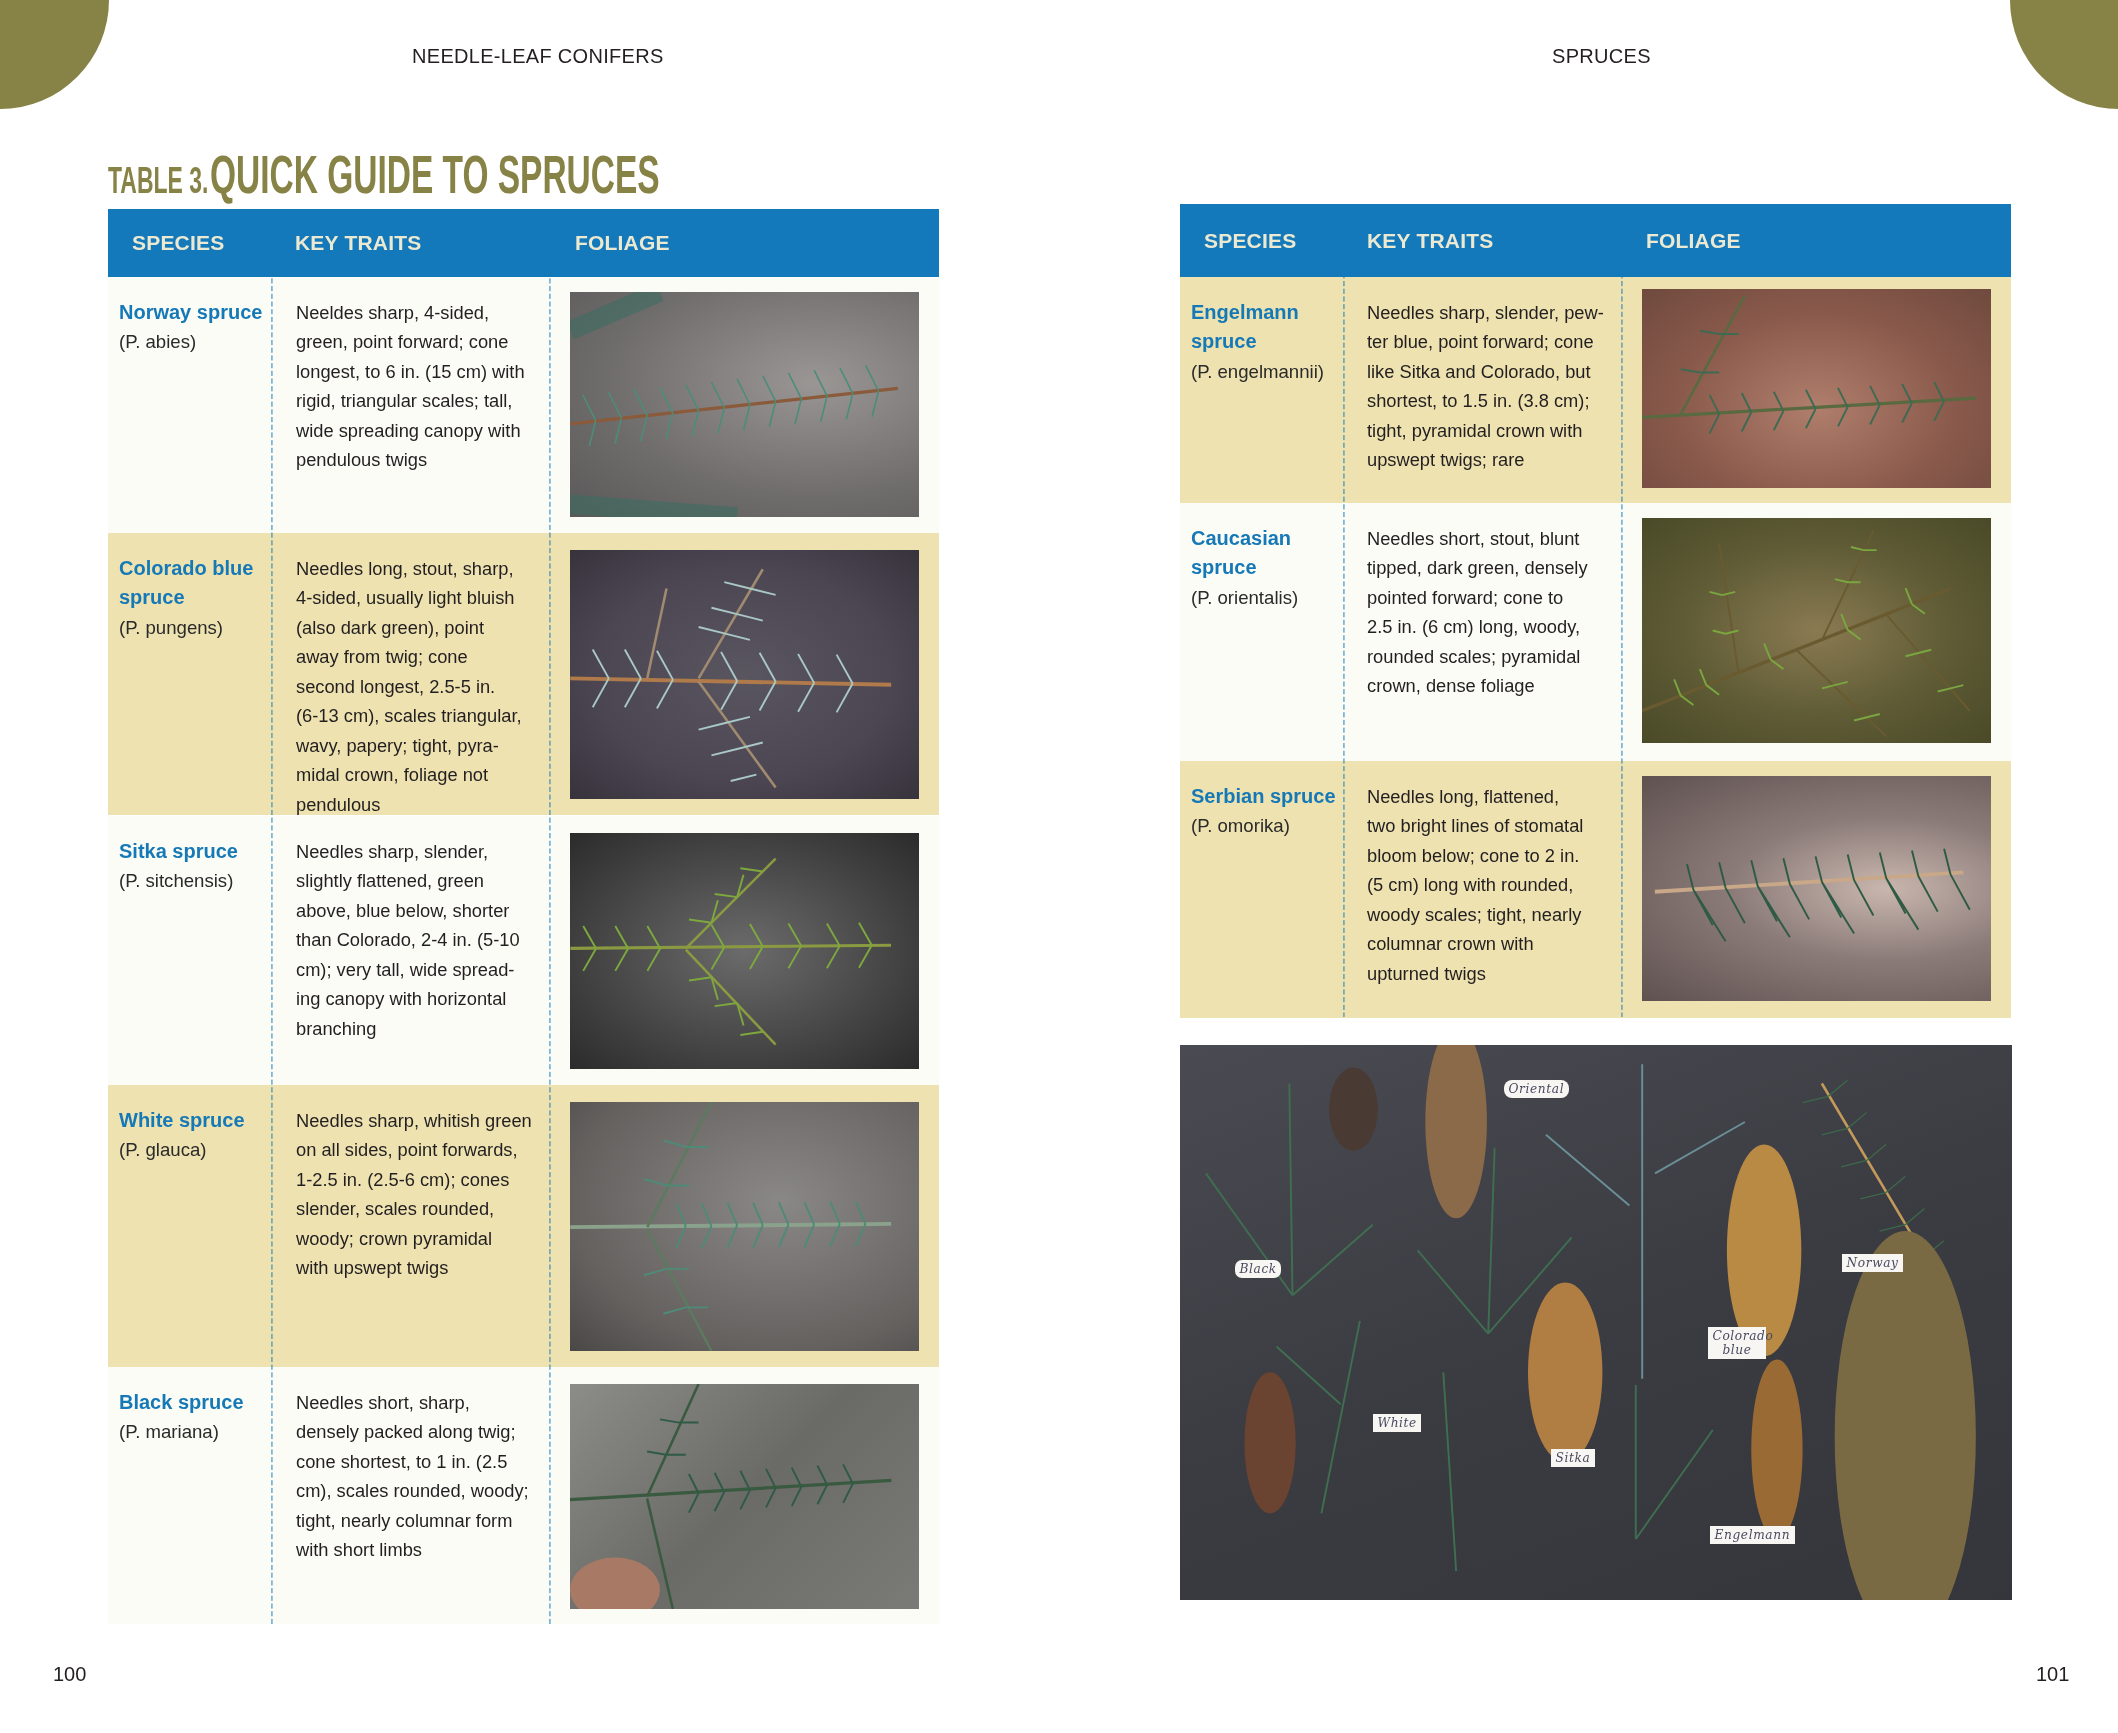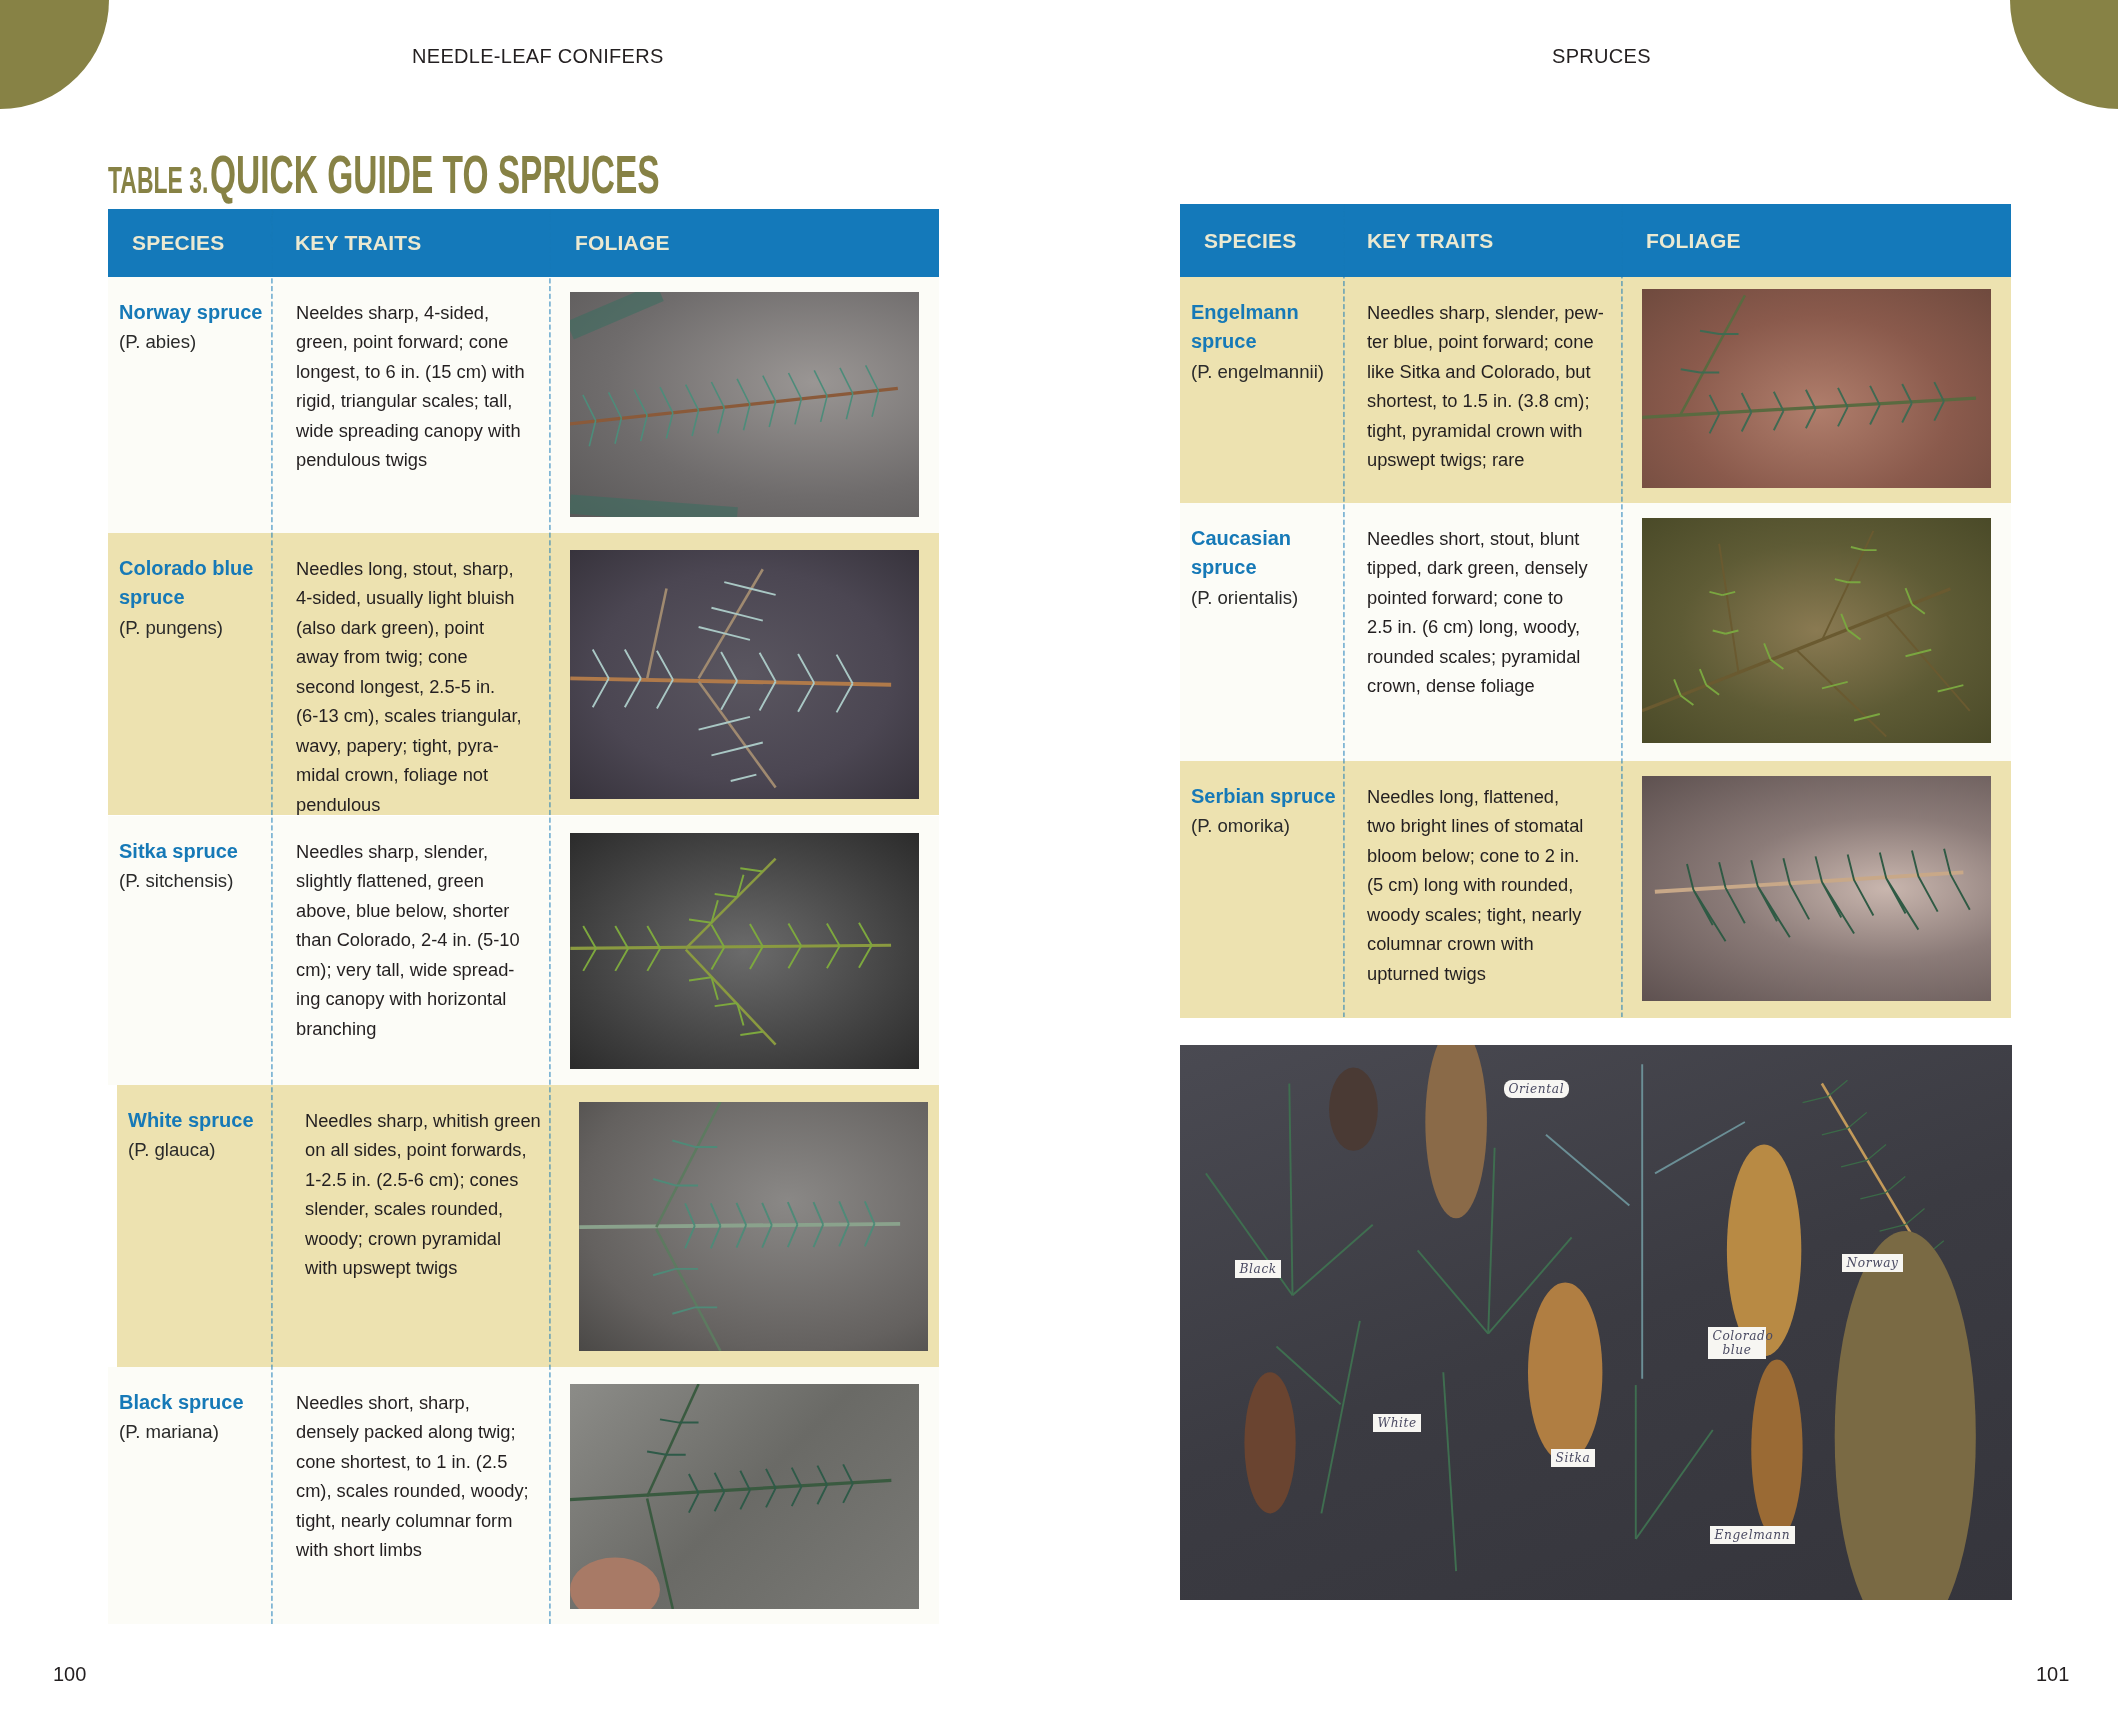--- a/index.html
+++ b/index.html
@@ -145,21 +145,21 @@
         <line x1="180" y1="182" x2="320" y2="330" stroke="#8a9a40" stroke-width="4"></line>
         <path d="M40 180 l-20 -35 M90 180 l-20 -35 M140 180 l-20 -35 M240 178 l-20 -35 M300 177 l-20 -35 M360 176 l-20 -35 M420 176 l-20 -35 M470 175 l-20 -35
                  M40 180 l-20 35 M90 180 l-20 35 M140 180 l-20 35 M240 178 l-20 35 M300 177 l-20 35 M360 176 l-20 35 M420 176 l-20 35 M470 175 l-20 35
                  M220 140 l-35 -5 M260 100 l-35 -5 M300 60 l-35 -5 M220 140 l10 -35 M260 100 l10 -35
                  M220 225 l-35 5 M260 265 l-35 5 M300 310 l-35 5 M220 225 l10 35 M260 265 l10 35"></path>
       </g>
         </svg>
     </div>
   </div>
 
-  <div class="row tan" style="top:876px; height:282px;margin-left:9px;">
+  <div class="row tan" style="top:876px; height:282px;">
     <div class="cell-species">
         <div class="common">White spruce</div>
         <div class="latin">(P. glauca)</div>
       </div>
     <div class="cell-traits" style="left:188px;">Needles sharp, whitish green
 on all sides, point forwards,
 1-2.5 in. (2.5-6 cm); cones
 slender, scales rounded,
 woody; crown pyramidal
 with upswept twigs</div>
@@ -347,21 +347,21 @@
       <ellipse cx="270" cy="100" rx="38" ry="65" fill="#4a3a34"></ellipse>
       <ellipse cx="430" cy="120" rx="48" ry="150" fill="#8a6a48"></ellipse>
       <ellipse cx="910" cy="320" rx="58" ry="165" fill="#b88a44"></ellipse>
       <ellipse cx="600" cy="510" rx="58" ry="140" fill="#b07e42"></ellipse>
       <ellipse cx="140" cy="620" rx="40" ry="110" fill="#6a4430"></ellipse>
       <ellipse cx="930" cy="630" rx="40" ry="140" fill="#9a6a34"></ellipse>
       <ellipse cx="1130" cy="610" rx="110" ry="320" fill="#7a6a44"></ellipse>
     </g>
   </svg>
   <div class="tag" style="left:324px; top:35px;border-radius:8px;">Oriental</div>
-  <div class="tag" style="left:55px; top:215px;">Black</div>
+  <div class="tag" style="left:55px; top:215px;border-radius:7px;">Black</div>
   <div class="tag" style="left:662px; top:209px;">Norway</div>
   <div class="tag" style="left:528px; top:282px; width:49px; white-space:normal; text-align:center;">Colorado blue</div>
   <div class="tag" style="left:193px; top:369px;">White</div>
   <div class="tag" style="left:371px; top:404px;">Sitka</div>
   <div class="tag" style="left:530px; top:481px;">Engelmann</div>
 </div>
 
 <div class="pagenum" style="left:53px;">100</div>
 <div class="pagenum" style="left:2036px;">101</div>
 

